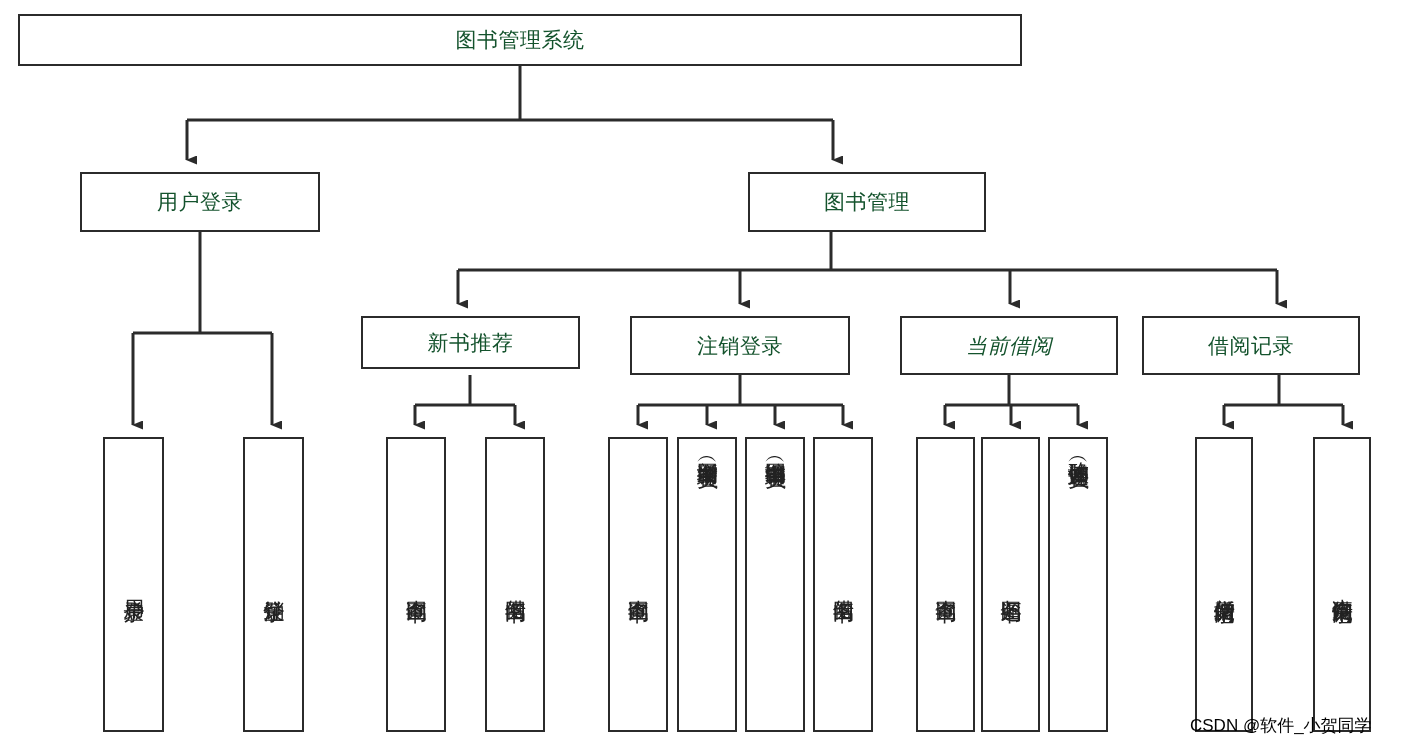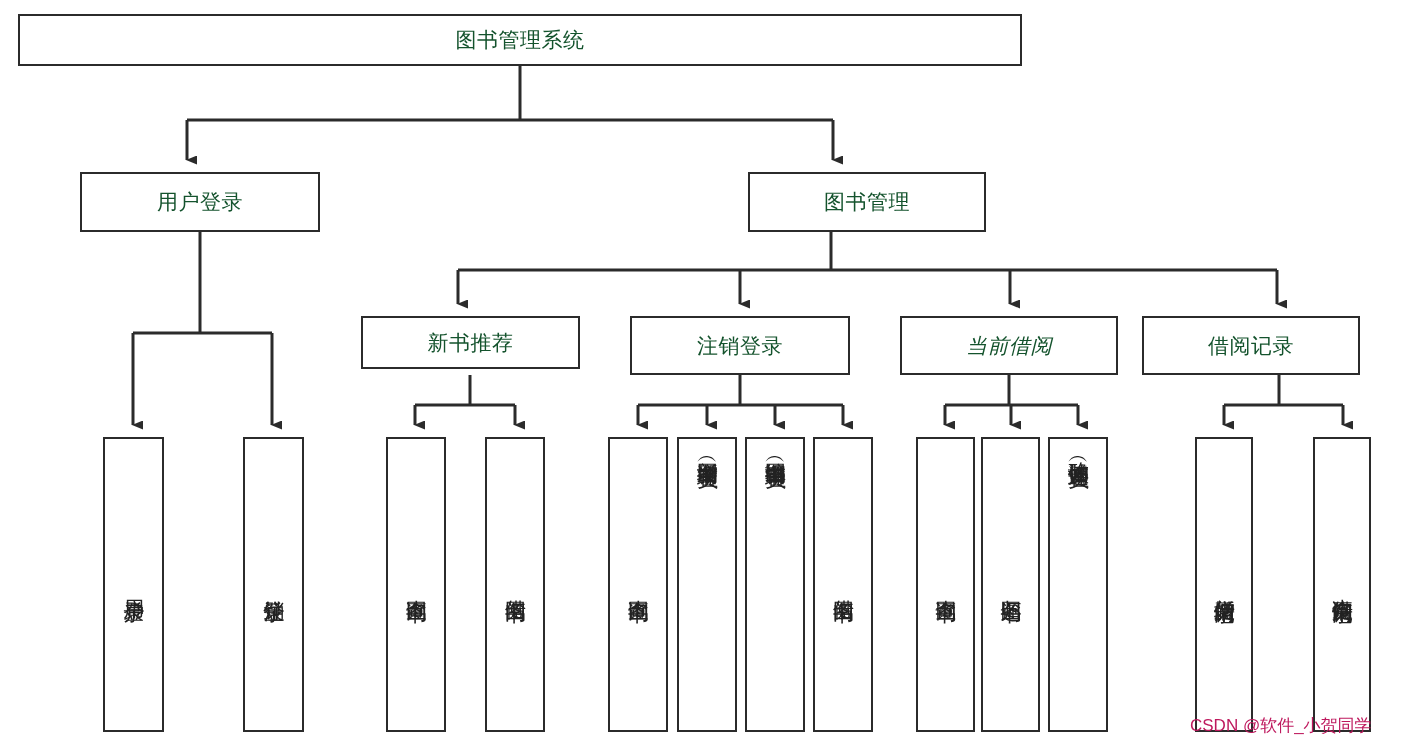--- a/index.html
+++ b/index.html
@@ -58,21 +58,21 @@
   }
   .leaf-box.centered {
     align-items: center;
     padding-top: 0;
   }
   #watermark {
     position: absolute;
     left: 1190px;
     top: 714px;
     font-size: 17px;
-    color: #be185d;
+    color: #000000;
     white-space: nowrap;
     pointer-events: none;
   }
 </style>
 </head>
 <body>
 
 <div id="diagram-root">
 
   <svg id="diagram-svg" viewBox="0 0 1405 747">

